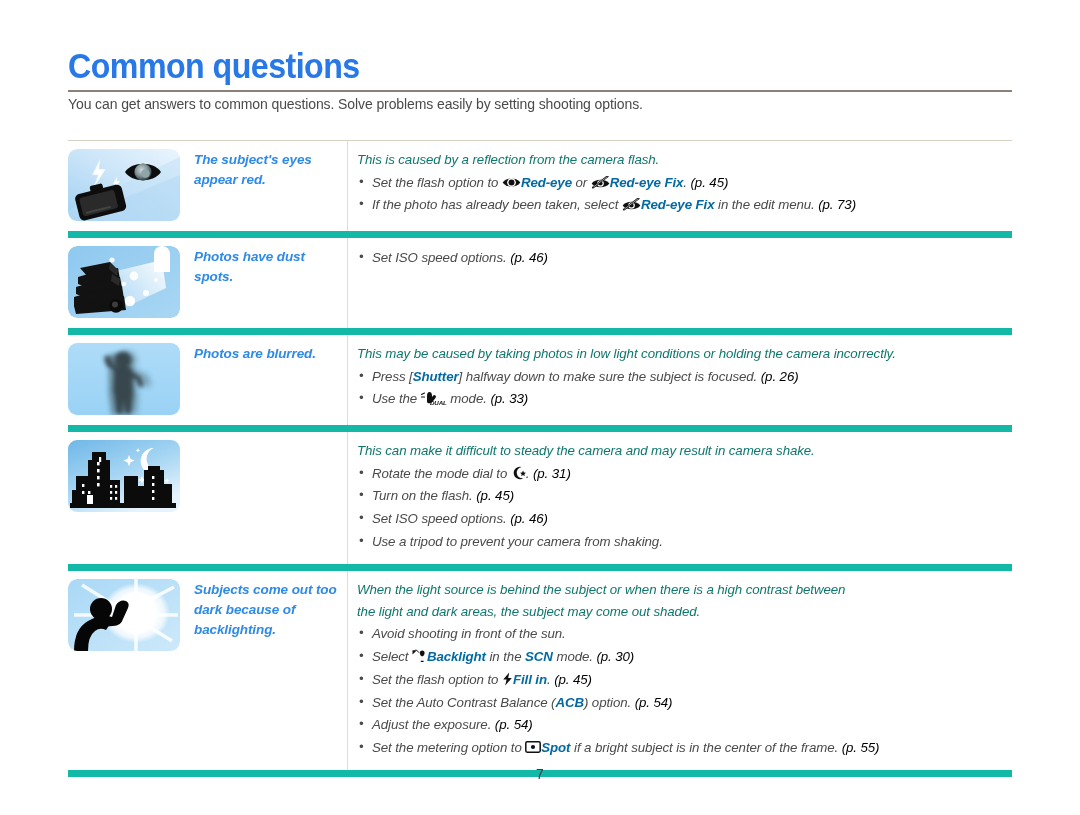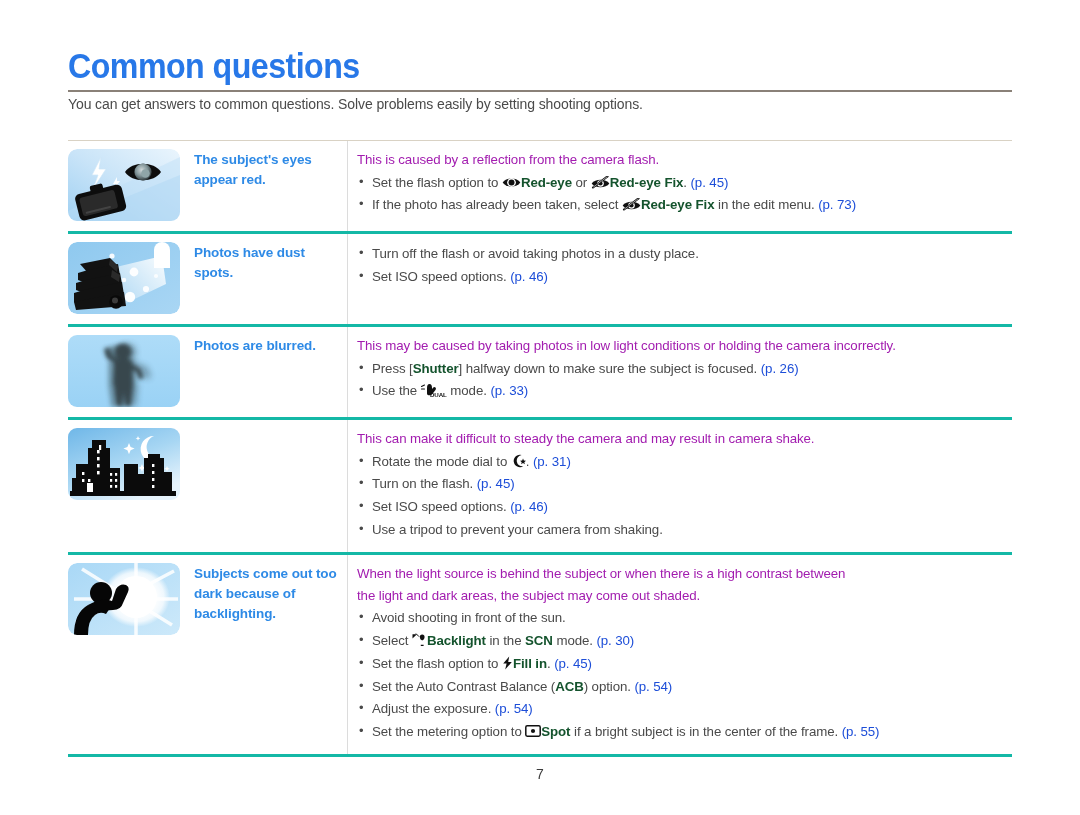--- a/index.html
+++ b/index.html
@@ -57,22 +57,23 @@
   
   .qa-table {
     position: absolute;
     left: 68px;
     top: 140px;
     width: 944px;
     border-top: 1px solid #d9d2c4;
   }
   .qa-row {
     display: flex;
-    border-bottom: 3px solid #14b8a6;
+    border-bottom: 7px solid #14b8a6;
     min-height: 80px;
+    font-style: italic;
   }
   .qa-left {
     width: 280px;
     flex: 0 0 280px;
     display: flex;
     align-items: flex-start;
     padding: 8px 0 10px 0;
     border-right: 1px solid #dcdcdc;
     box-sizing: border-box;
   }
@@ -94,21 +95,21 @@
     line-height: 1.48;
     letter-spacing: -0.1px;
   }
   .qa-right {
     flex: 1;
     padding: 8px 6px 10px 9px;
     box-sizing: border-box;
   }
   .lead {
     font-size: 13.3px;
-    color: #a21caf;
+    color: #0f766e;
     line-height: 1.62;
     letter-spacing: -0.1px;
   }
   ul.bullets {
     margin: 1px 0 0 0;
     padding: 0;
     list-style: none;
   }
   ul.bullets li {
     position: relative;
@@ -119,22 +120,22 @@
     letter-spacing: -0.1px;
   }
   ul.bullets li::before {
     content: "\2022";
     position: absolute;
     left: 2px;
     top: -1px;
     color: #4a4a4a;
     font-size: 13px;
   }
-  b, .b { font-weight: bold; color: #14532d; }
-  .pg { color: #1d4ed8; }
+  b, .b { font-weight: bold; color: #0369a1; }
+  .pg { color: #000000; }
 
   
   .g {
     display: inline-block;
     vertical-align: -2px;
     position: relative;
   }
   
   .g-eye {
     width: 19px; height: 13px;
@@ -271,21 +272,20 @@
               <path d="M44 28 L52 33 L51 40 L43 35 Z"></path>
             </g>
             <circle cx="48" cy="60" r="6.8" fill="#0a0a0a"></circle>
             <circle cx="47" cy="58.5" r="3" fill="#3c3c3c"></circle>
           </svg>
         </div>
         <div class="qa-q">Photos have dust spots.</div>
       </div>
       <div class="qa-right">
         <ul class="bullets">
-          <li><span>Turn off the flash or avoid taking photos in a dusty place.</span><span class="pg"></span></li>
           <li><span>Set ISO speed options. </span><span class="pg">(p. 46)</span></li>
         </ul>
       </div>
     </div>
 
     <div class="qa-row">
       <div class="qa-left">
         <div class="qa-icon">
           <svg viewBox="0 0 112 72" width="112" height="72">
             <defs>

